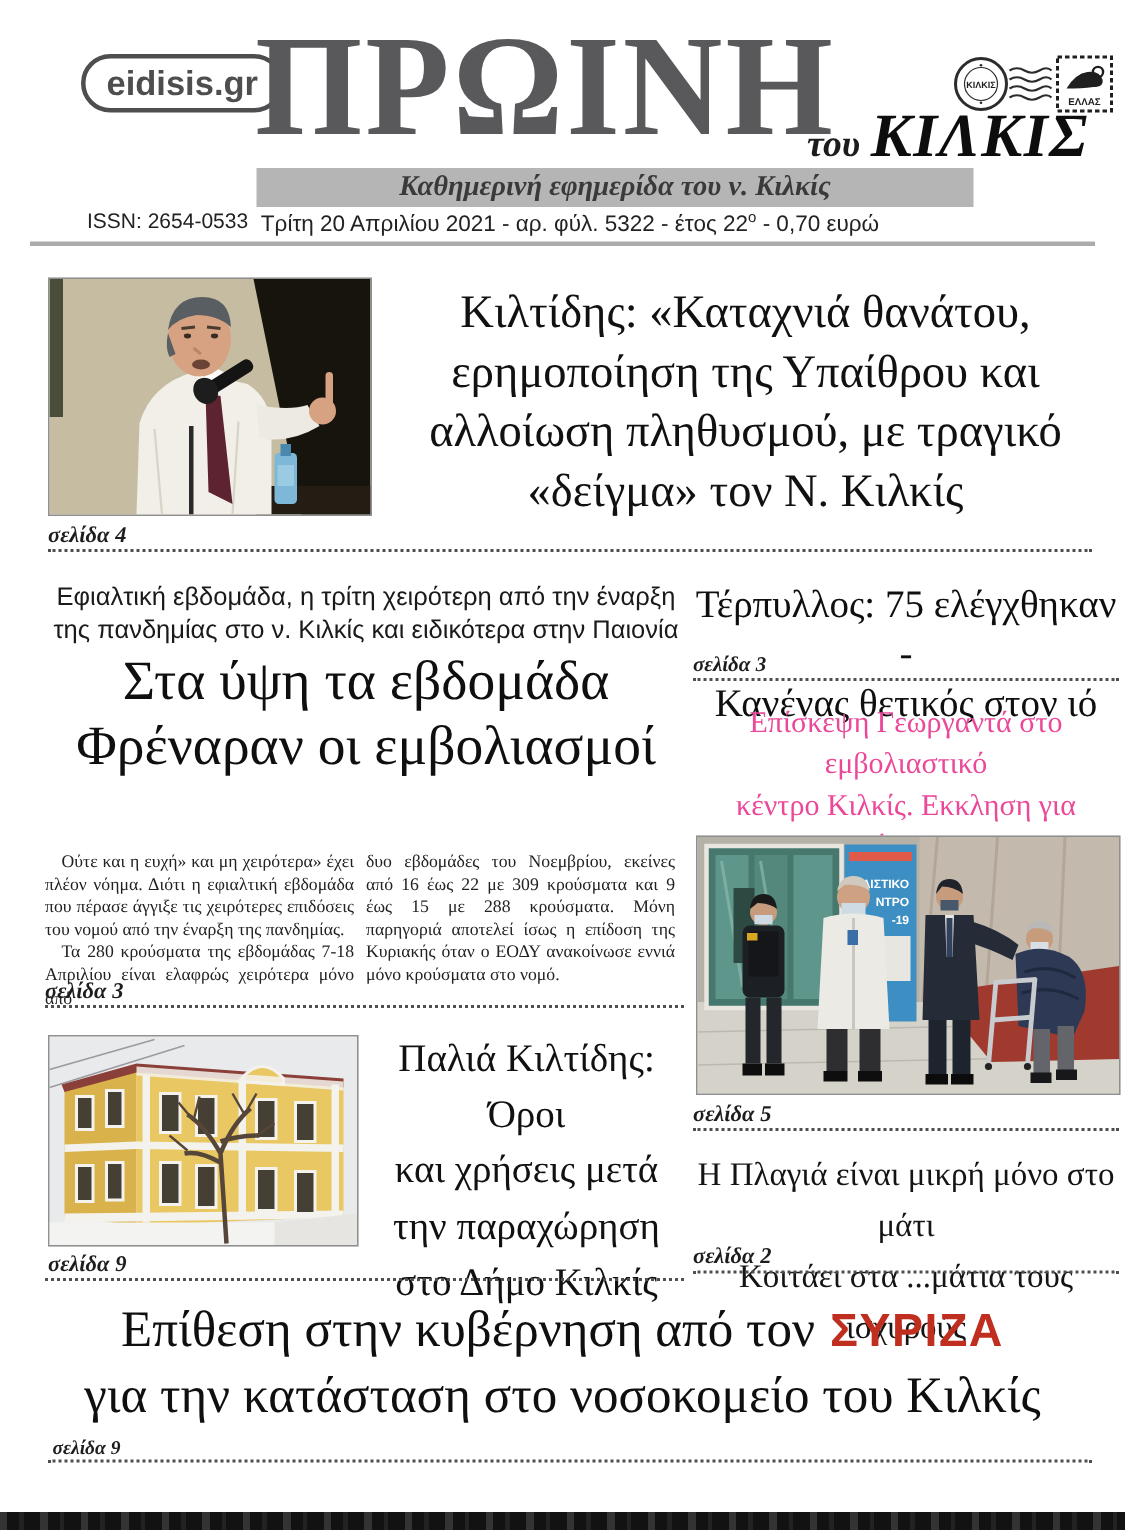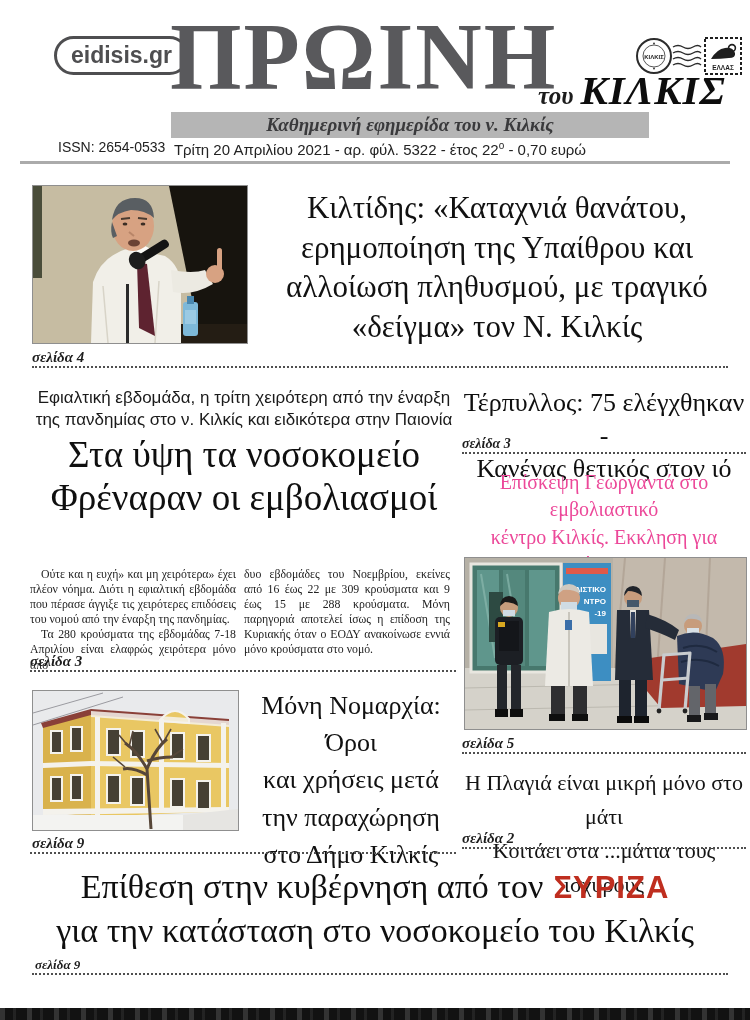--- a/index.html
+++ b/index.html
@@ -183,21 +183,21 @@
 
   <div class="abs pagecap cap-lead">σελίδα 4</div>
   <div class="abs dotline dot-lead"></div>
 
   <div class="abs kicker">
     <div>Εφιαλτική εβδομάδα, η τρίτη χειρότερη από την έναρξη</div>
     <div>της πανδημίας στο ν. Κιλκίς και ειδικότερα στην Παιονία</div>
   </div>
 
   <div class="abs covid-head">
-    <div>Στα ύψη τα νοσοκομείο</div>
+    <div>Στα ύψη τα εβδομάδα</div>
     <div>Φρέναραν οι εμβολιασμοί</div>
   </div>
 
   <div class="abs bodycols col1">
     <p>Ούτε και η ευχή» και μη χειρότερα» έχει πλέον νόημα. Διότι η εφιαλτική εβδομάδα που πέρασε άγγιξε τις χειρότερες επιδόσεις του νομού από την έναρξη της πανδημίας.</p>
     <p>Τα 280 κρούσματα της εβδομάδας 7-18 Απριλίου είναι ελαφρώς χειρότερα μόνο από</p>
   </div>
   <div class="abs bodycols col2">
     <p style="text-indent:0;">δυο εβδομάδες του Νοεμβρίου, εκείνες από 16 έως 22 με 309 κρούσματα και 9 έως 15 με 288 κρούσματα. Μόνη παρηγοριά αποτελεί ίσως η επίδοση της Κυριακής όταν ο ΕΟΔΥ ανακοίνωσε εννιά μόνο κρούσματα στο νομό.</p>
   </div>
@@ -354,21 +354,21 @@
       <polygon points="150,124 205,118 205,139 150,139" fill="#e6e5e2"></polygon>
 
       <g stroke="#564639" fill="none">
         <path d="M118 138 L114 78 M114 78 Q104 60 92 52 M114 78 Q122 58 134 48 M114 84 Q100 76 90 78 M114 70 Q126 66 140 66" stroke-width="3"></path>
         <path d="M96 56 L86 44 M96 56 L100 40 M130 52 L138 38 M130 52 L122 38 M138 66 L150 58 M92 76 L80 66" stroke-width="1.6"></path>
       </g>
     </svg>
   </div>
 
   <div class="abs nomarchia">
-    <div>Μόνη Νομαρχία: Όροι</div>
+    <div>Παλιά Κιλτίδης: Όροι</div>
     <div>και χρήσεις μετά</div>
     <div>την παραχώρηση</div>
     <div>στο Δήμο Κιλκίς</div>
   </div>
   <div class="abs pagecap cap-nom">σελίδα 9</div>
   <div class="abs dotline dot-nom"></div>
 
   <div class="abs syr-line1">
     <span>Επίθεση στην κυβέρνηση από τον</span>
     <span class="syr-logo" style="color:#bf2e1f;">ΣΥΡΙΖΑ</span>

